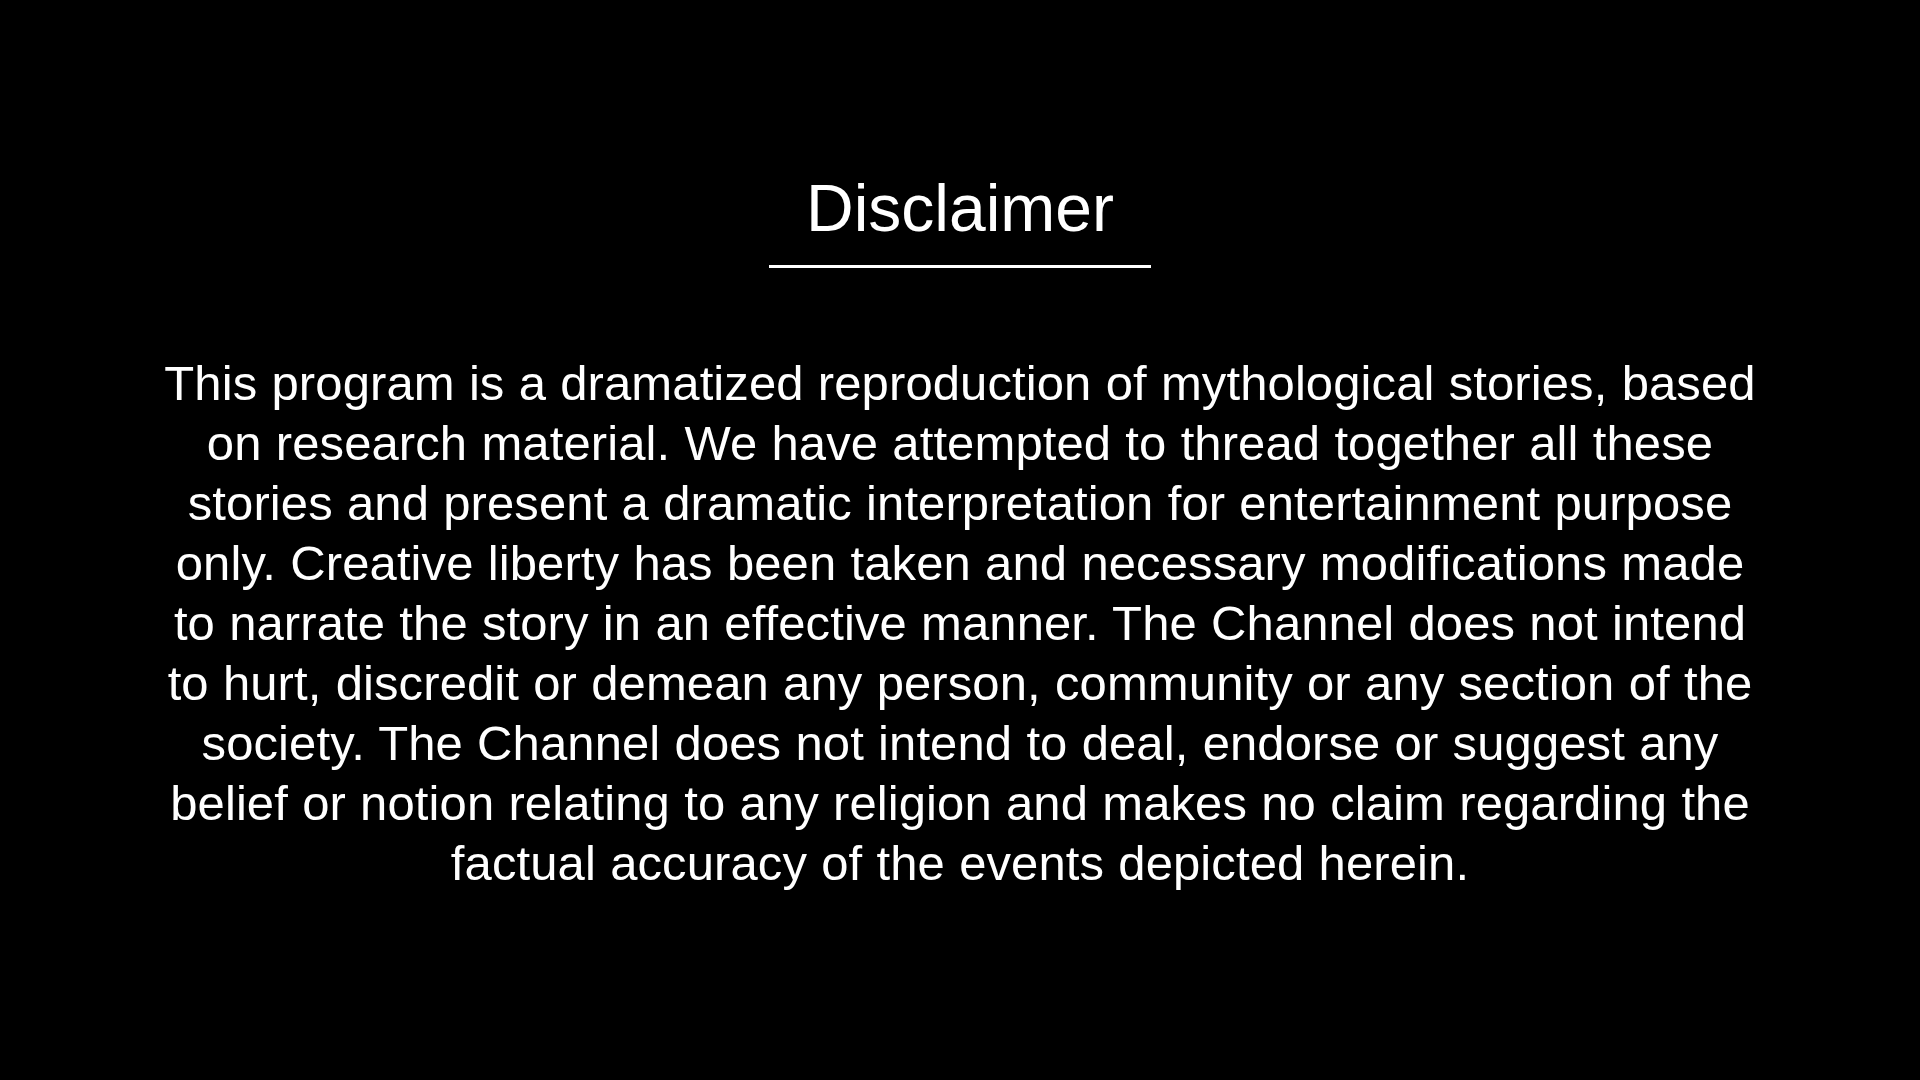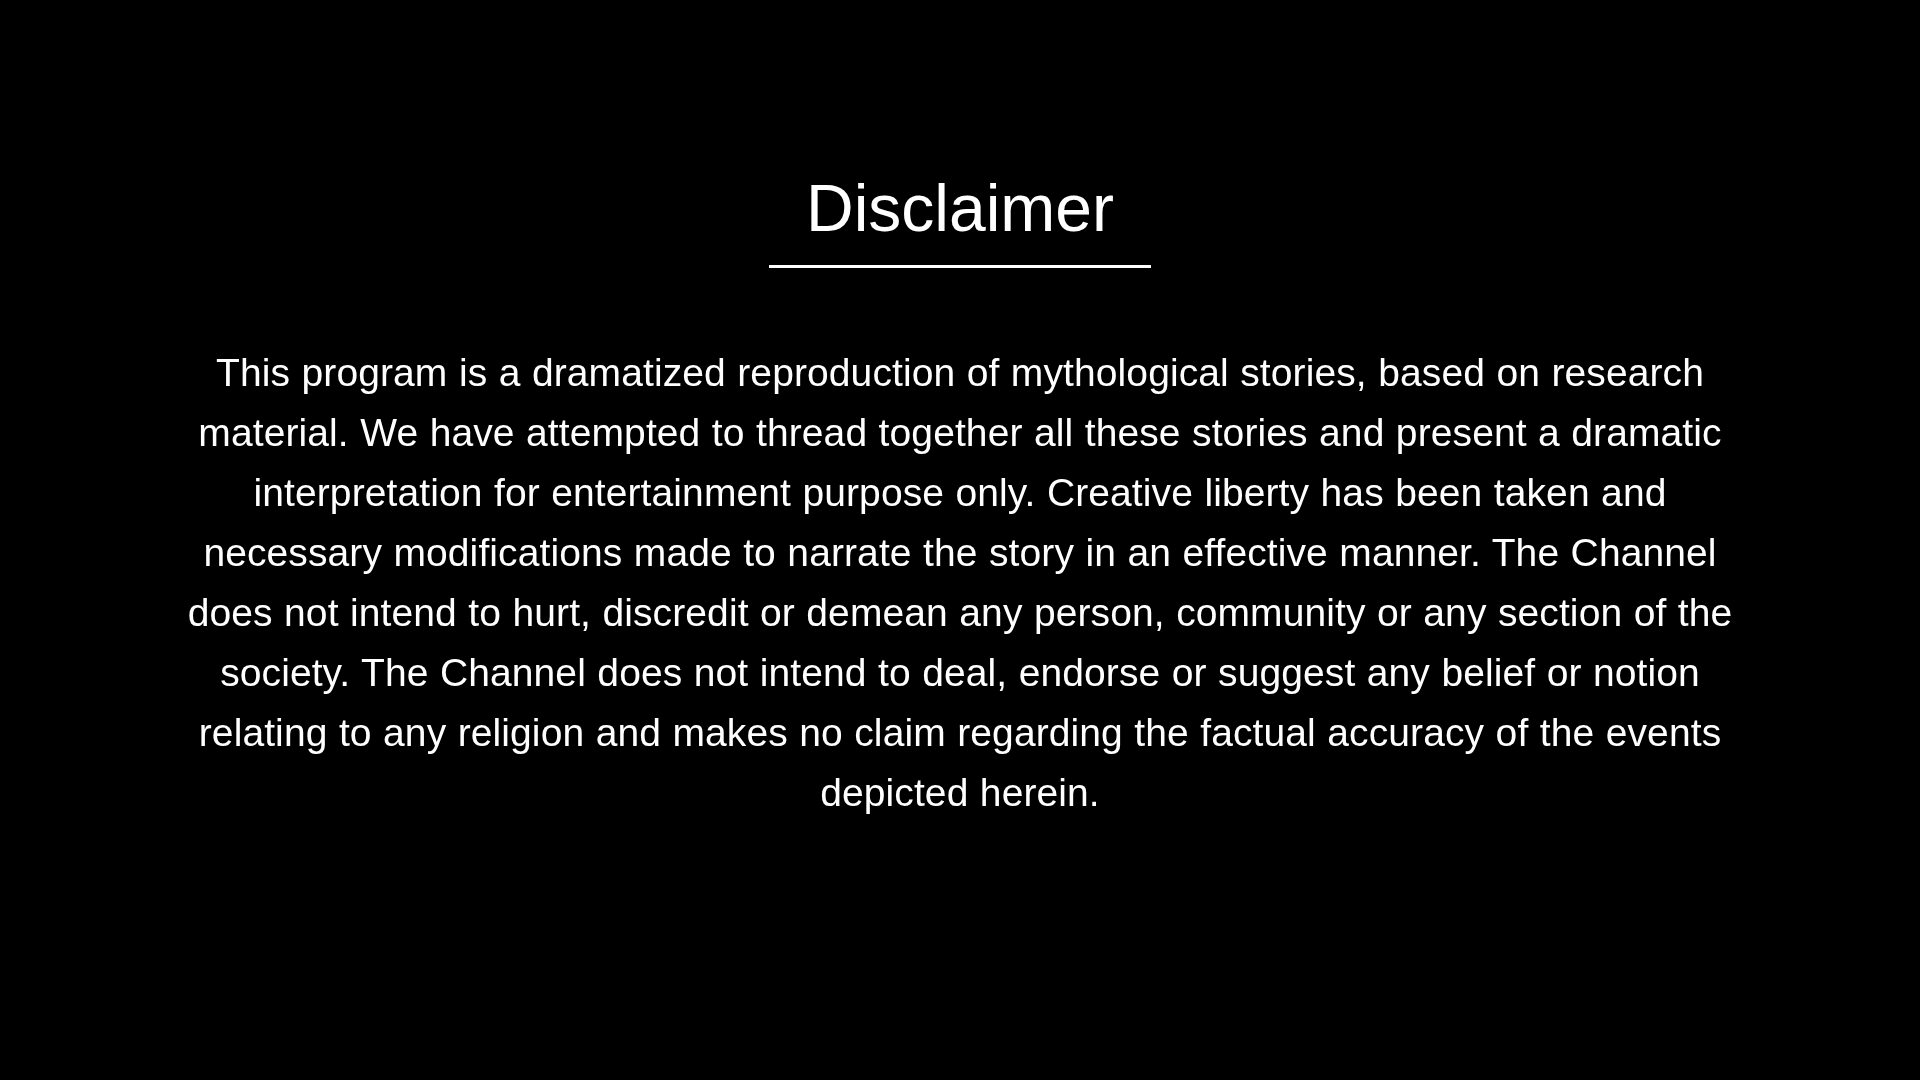--- a/index.html
+++ b/index.html
@@ -61,21 +61,21 @@
   }
 
   .body-block {
     margin-top: 36px;
     width: 1600px;
     text-align: center;
   }
 
   .body-text {
     color: #ffffff;
-    font-size: 39px;
+    font-size: 49px;
     line-height: 60px;
     font-weight: 400;
     letter-spacing: 0.1px;
     text-align: center;
     word-spacing: 0.5px;
   }
 </style>
 </head>
 <body>
 

